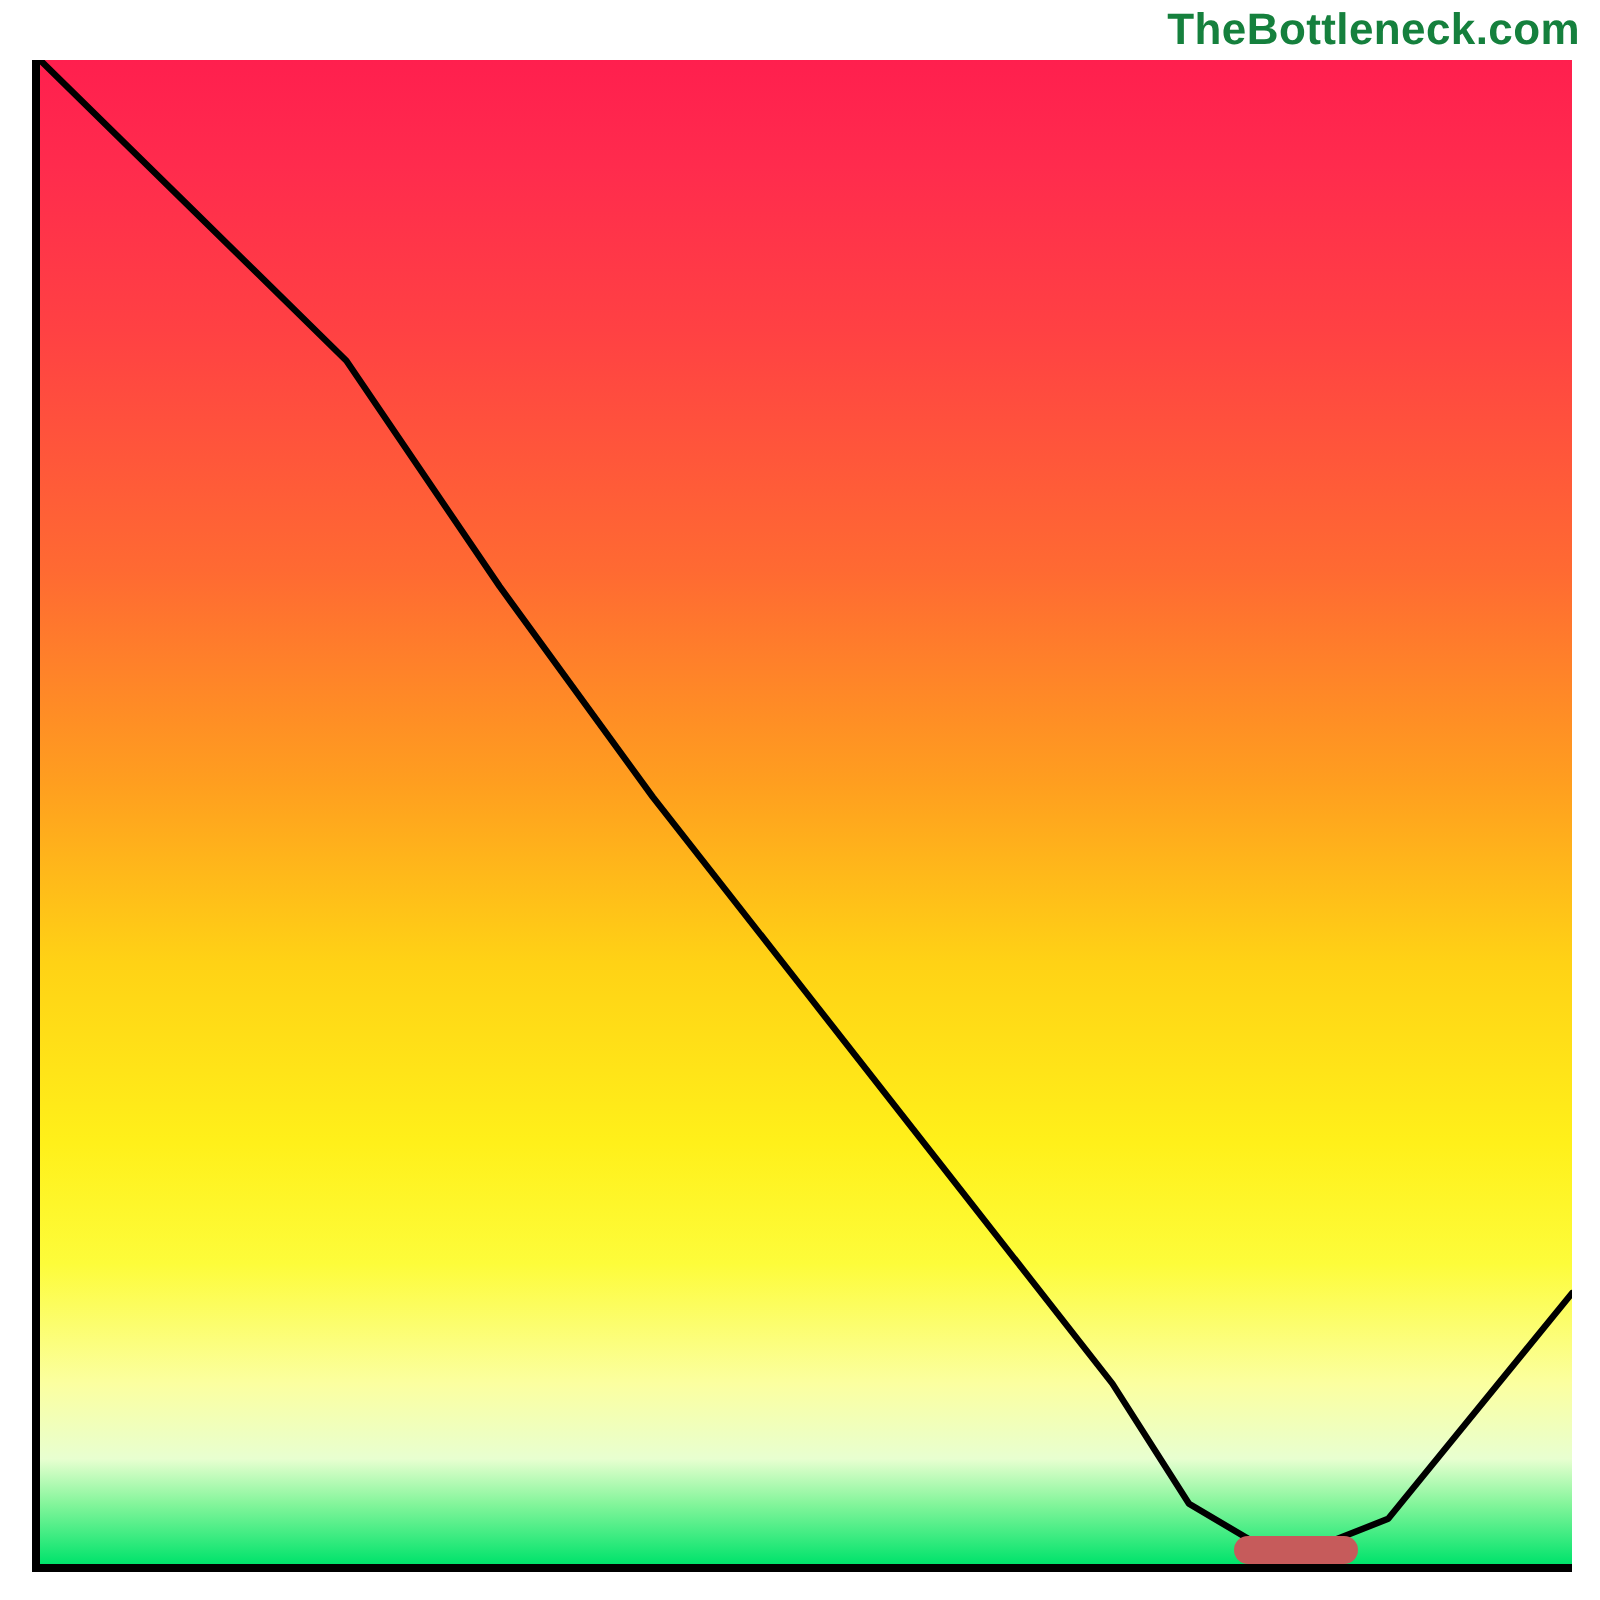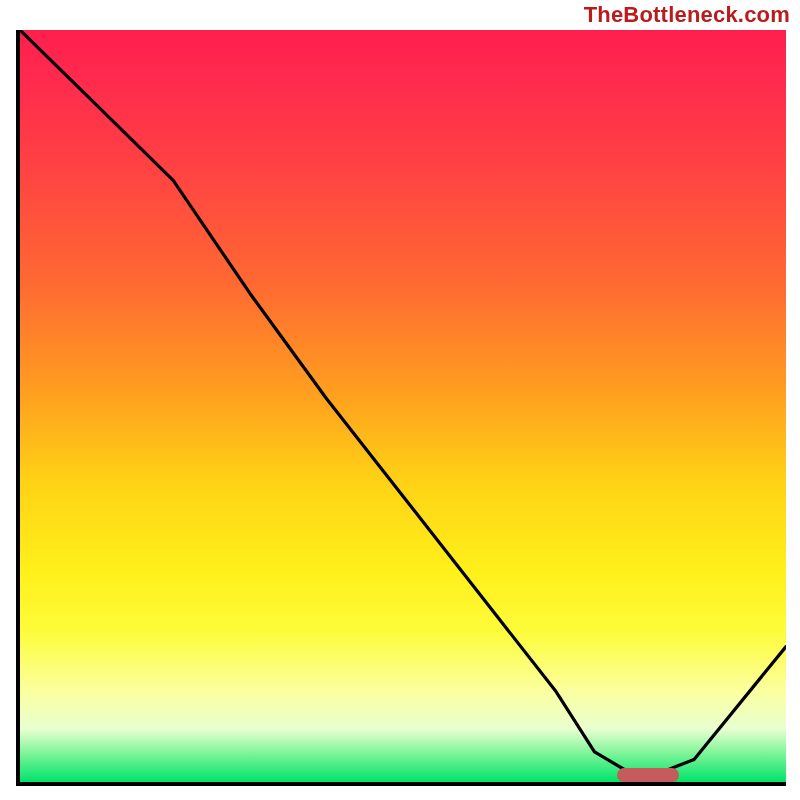--- a/index.html
+++ b/index.html
@@ -14,21 +14,21 @@
     position: relative;
     width: 800px;
     height: 800px;
   }
   .watermark {
     position: absolute;
     top: 2px;
     right: 10px;
     font-size: 22px;
     font-weight: 600;
-    color: #b91c1c;
+    color: #15803d;
     letter-spacing: 0.2px;
   }
   .plot-area {
     position: absolute;
     left: 16px;
     top: 30px;
     
     width: 770px;
     height: 756px;
     box-sizing: border-box;

